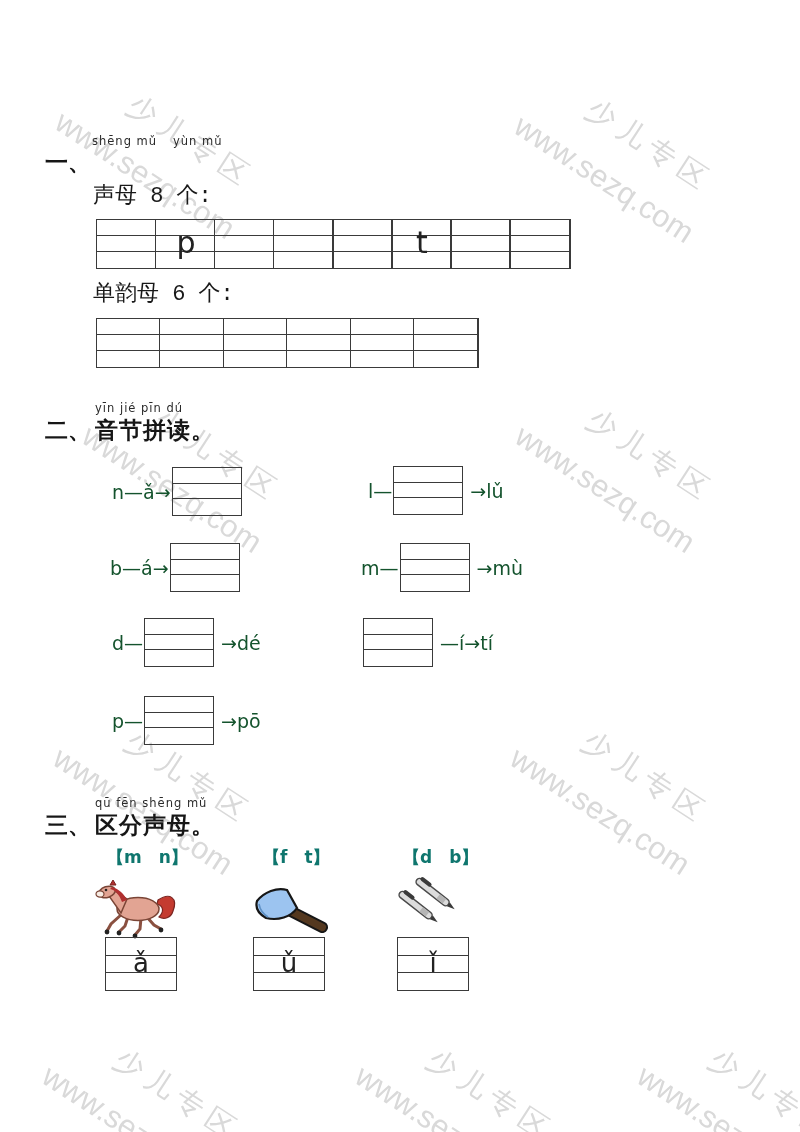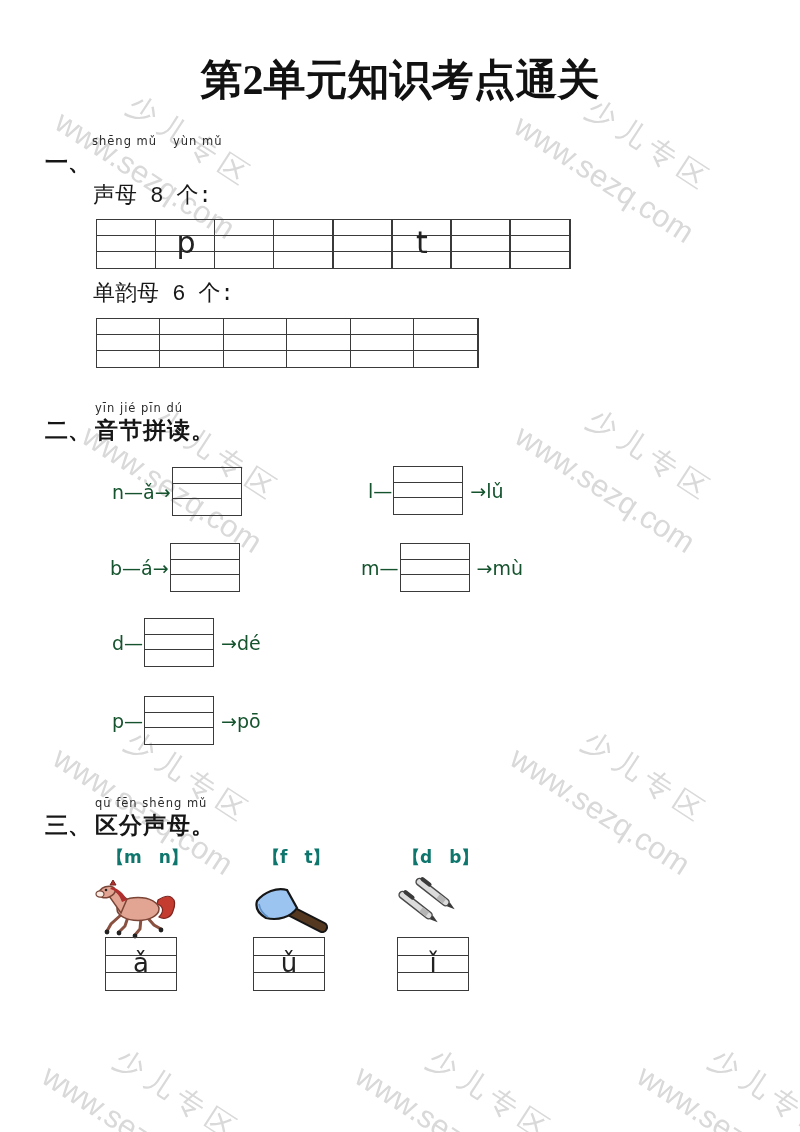--- a/index.html
+++ b/index.html
@@ -99,21 +99,20 @@
       <span class="wm-url">www.sezq.com</span>
     </div>
     <div class="wm-tile" style="left:650px;top:1040px">
       <span class="wm-cn">少儿专区</span>
       <span class="wm-url">www.sezq.com</span>
     </div>
   </div>
 
   <div class="content">
 
-    <h1 class="title" style="margin:0">第2单元知识考点通关</h1>
 
     <span class="pinyin" style="left:92px;top:134px">shēng mǔ</span>
     <span class="pinyin" style="left:173px;top:134px">yùn mǔ</span>
     <span class="sec-num" style="top:147px">一、</span>
 
     <span class="sub-label" style="left:93px;top:180px">声母 8 个:</span>
 
     <div class="ruled grid8" style="left:96px;top:219px">
       <span class="gletter" style="left:89px">p</span>
       <span class="gletter" style="left:325px">t</span>
@@ -146,20 +145,25 @@
     <div class="blend" style="left:361px;top:543px">
       <span class="pre">m—</span>
       <div class="bbox"></div>
       <span class="post">→mù</span>
     </div>
 
     <div class="blend" style="left:112px;top:618px">
       <span class="pre">d—</span>
       <div class="bbox"></div>
       <span class="post">→dé</span>
+    </div>
+    <div class="blend" style="left:362px;top:618px">
+      <span class="pre"></span>
+      <div class="bbox"></div>
+      <span class="post">—í→tí</span>
     </div>
 
     <div class="blend" style="left:112px;top:696px">
       <span class="pre">p—</span>
       <div class="bbox"></div>
       <span class="post">→pō</span>
     </div>
 
     <span class="pinyin" style="left:95px;top:796px">qū fēn shēng mǔ</span>
     <span class="sec-num" style="top:810px">三、</span>

